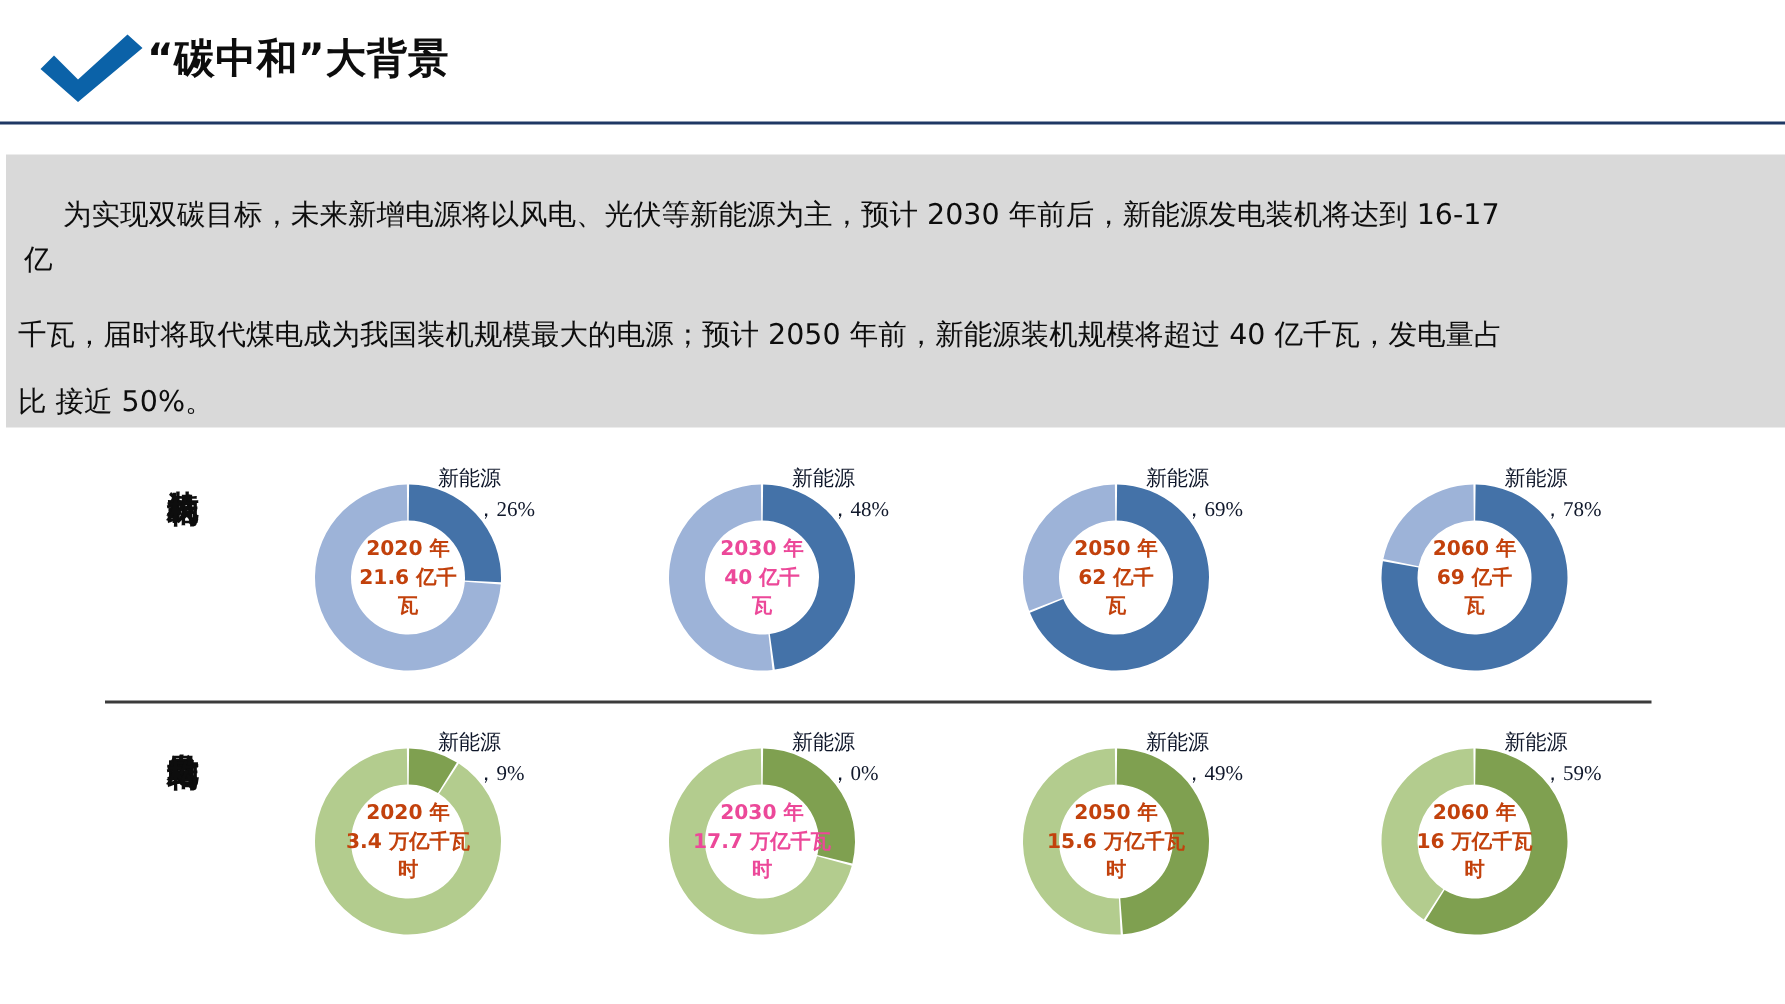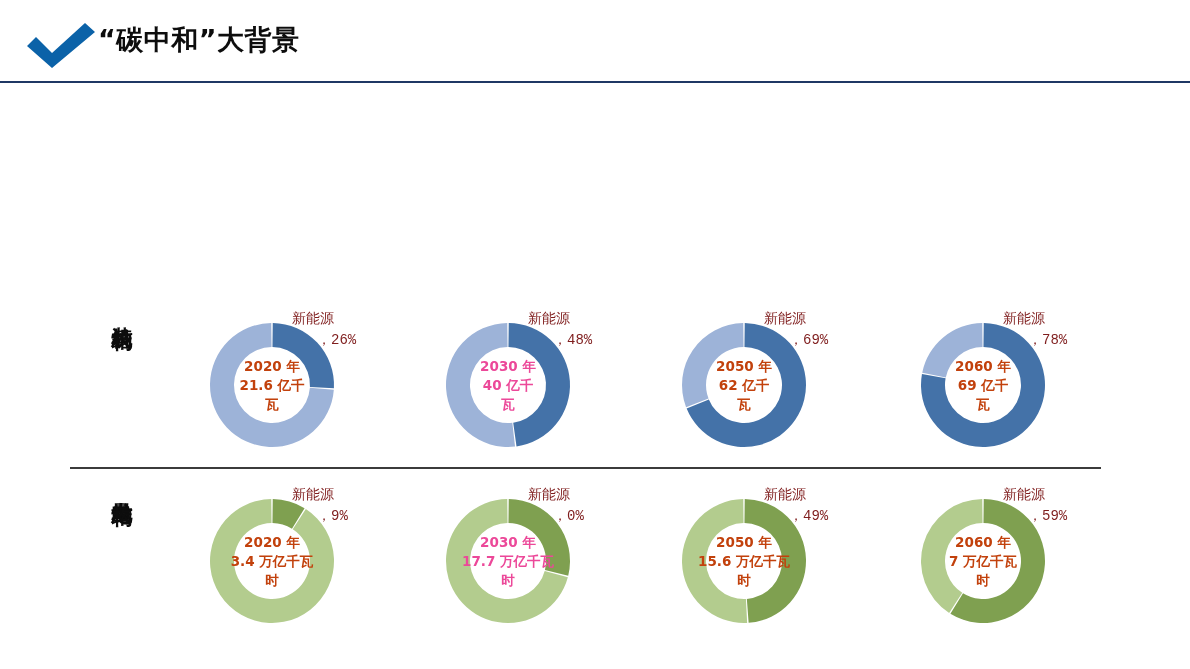--- a/index.html
+++ b/index.html
@@ -69,22 +69,22 @@
     font-size:13.5px; font-weight:bold;
     line-height:19px;
     font-family:"DejaVu Sans","Liberation Sans",sans-serif;
     pointer-events:none;
   }
   .center-label.dark { color:#c2410c; }
   .center-label.red  { color:#ec4899; }
 
   .callout {
     position:absolute;
-    font-size:14px; color:#7f1d1d;
-    font-family:Liberation Mono, monospace;
+    font-size:14px; color:#0f172a;
+    font-family:Liberation Serif, serif;
     line-height:21px;
     white-space:nowrap;
     text-shadow: 0 0 2px #ffffff, 0 0 2px #ffffff;
   }
   .callout .pct { display:block; padding-left:2px;margin-left:23px; }
 </style>
 </head>
 <body>
 
 <div id="slide">
@@ -92,20 +92,26 @@
   <div id="header">
     <span id="check-icon">
       <svg width="74" height="50" viewBox="0 0 74 50" xmlns="http://www.w3.org/2000/svg">
         <path d="M3 26 L12 17 L28 33 L61 3 L71 12 L28 48 Z" fill="#0B62A8"></path>
       </svg>
     </span>
     <div id="title">“碳中和”大背景</div>
     <div id="title-rule"></div>
   </div>
 
+  <div id="para-block">
+    <div class="para-line" id="p-l1">为实现双碳目标，未来新增电源将以风电、光伏等新能源为主，预计 2030 年前后，新能源发电装机将达到 16-17</div>
+    <div class="para-line" id="p-l2">亿</div>
+    <div class="para-line" id="p-l3">千瓦，届时将取代煤电成为我国装机规模最大的电源；预计 2050 年前，新能源装机规模将超过 40 亿千瓦，发电量占</div>
+    <div class="para-line" id="p-l4">比 接近 50%。</div>
+  </div>
 
   <div id="charts">
     <div id="row-divider"></div>
     <div class="row-label" id="row-label-0">装机结构</div>
     <div class="row-label" id="row-label-1">发电量结构</div>
     <div id="donut-host">
         <div class="donut-wrap" style="left: 182px; top: 10px;">
           <svg width="230" height="175" class="donut">
             <path d="M 90.74398214412857 23.00446394643226 A 62 62 0 0 1 151.91991705004955 88.15021785198812 L 127.95091690164327 86.93077868347659 A 38 38 0 0 0 90.45598905607879 47.00273596716816 Z" fill="#4472A8"></path>
             <path d="M 151.82648699934882 89.63524598261547 A 62 62 0 1 1 89.25601785587145 23.00446394643226 L 89.54401094392121 47.00273596716816 A 38 38 0 1 0 127.89365332218154 87.84095721515142 Z" fill="#9DB3D8"></path>
@@ -189,21 +195,21 @@
           </div>
           <div class="callout" style="left: 110px; top: 9px;"><span>新能源</span><span class="pct">，49%</span></div>
         </div>
         <div class="donut-wrap" style="left: 893px; top: 186px;">
           <svg width="230" height="175" class="donut">
             <path d="M 90.74398214412857 23.00446394643226 A 62 62 0 1 1 57.40929551377459 137.74320791430426 L 70.02505208908765 117.32648227005745 A 38 38 0 1 0 90.45598905607879 47.00273596716816 Z" fill="#7FA050"></path>
             <path d="M 56.15296571304936 136.94591677868422 A 62 62 0 0 1 89.25601785587145 23.00446394643226 L 89.54401094392121 47.00273596716816 A 38 38 0 0 0 69.25504350154638 116.83781996112904 Z" fill="#B3CC8E"></path>
           </svg>
           <div class="center-label dark" style="left: 38px; top: 56.5px; width: 104px;">
             <div>2060 年</div>
-            <div>7 万亿千瓦</div>
+            <div>16 万亿千瓦</div>
             <div>时</div>
           </div>
           <div class="callout" style="left: 110px; top: 9px;"><span>新能源</span><span class="pct">，59%</span></div>
         </div>
       </div>
   </div>
 
 </div>
 
 </body></html>

